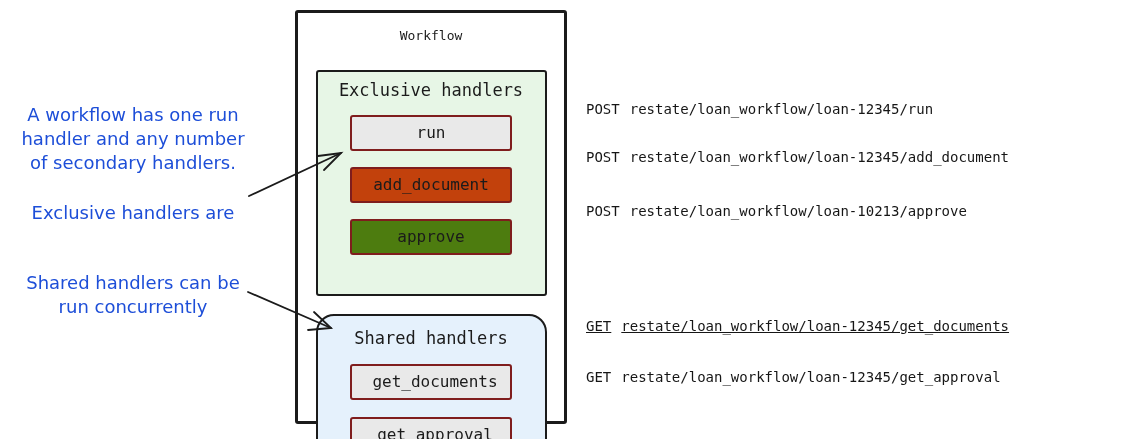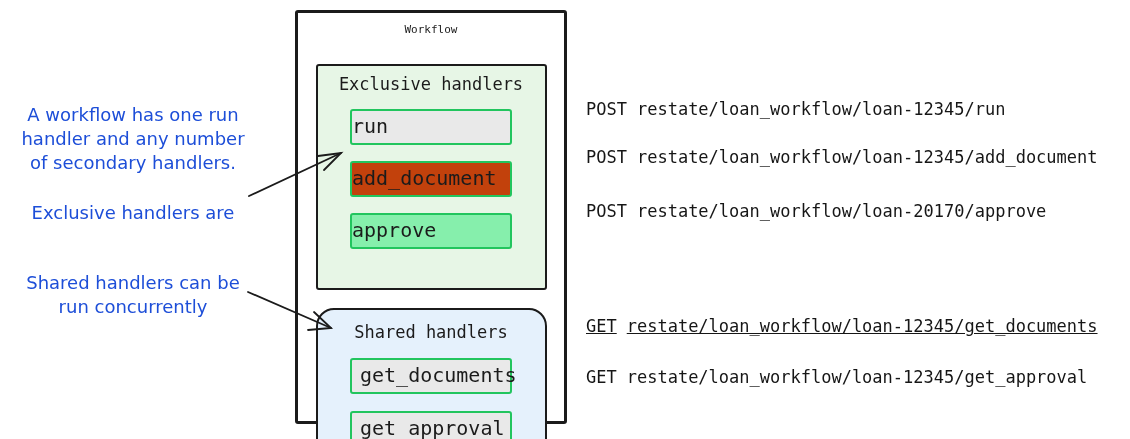--- a/index.html
+++ b/index.html
@@ -34,23 +34,23 @@
     left: 295px;
     top: 10px;
     width: 272px;
     height: 414px;
     box-sizing: border-box;
     border: 3px solid #1b1b1b;
     border-radius: 3px;
     background: #ffffff;
   }
   .workflow-title {
-    margin-top: 7px;
+    margin-top: 13px;
     text-align: center;
-    font-size: 11px;
+    font-size: 13px;
     line-height: 20px;
   }
 
   .section {
     box-sizing: border-box;
     width: 231px;
     margin: 0 auto;
     border: 2px solid #1b1b1b;
     border-radius: 3px;
     display: flex;
@@ -60,36 +60,37 @@
   .section-exclusive { margin-top: 24px; height: 226px; padding-top: 9px; }
   .section-shared    { margin-top: 18px; height: 155px; padding-top: 13px; }
   .section-title {
     font-size: 17px;
     line-height: 18px;
   }
   .handler-btn {
     box-sizing: border-box;
     width: 162px;
     height: 36px;
-    border: 2px solid #22c55e;
+    border: 2px solid #7f1d1d;
     border-radius: 3px;
     background: #e9e9e9;
-    font-size: 20px;
+    text-align: center;
+    font-size: 16px;
     line-height: 31px;
   }
   .section-exclusive .handler-btn:nth-of-type(1) { margin-top: 9px; }
   .section-exclusive .handler-btn { margin-top: 16px; }
   .section-shared .handler-btn:nth-of-type(1) { margin-top: 15px; }
   .section-shared .handler-btn { margin-top: 17px; padding-left: 8px; }
 
   
   .endpoint {
     position: absolute;
     left: 586px;
-    font-size: 17px;
+    font-size: 14px;
     line-height: 22px;
     white-space: nowrap;
     color: #161616;
   }
   .endpoint .method { margin-right: 10px; }
   .ep-1 { top:  98px; }
   .ep-2 { top: 146px; }
   .ep-3 { top: 200px; }
   .ep-4 { top: 315px; text-decoration: underline; }
   .ep-5 { top: 366px; text-align: center; }
@@ -120,38 +121,38 @@
     <div>run concurrently</div>
   </div>
 
   <div class="workflow-box">
     <div class="workflow-title mono">Workflow</div>
 
     <div class="section section-exclusive" style="background: rgb(231, 246, 230);">
       <div class="section-title mono">Exclusive handlers</div>
       <div class="handler-btn mono" style="background: rgb(233, 233, 233);">run</div>
       <div class="handler-btn mono" style="background: #c2410c;">add_document</div>
-      <div class="handler-btn mono" style="background: #86efac;">approve</div>
+      <div class="handler-btn mono" style="background: #4d7c0f;">approve</div>
     </div>
 
     <div class="section section-shared" style="background: rgb(229, 241, 252); border-radius: 18px;">
       <div class="section-title mono">Shared handlers</div>
       <div class="handler-btn mono" style="background: rgb(233, 233, 233);">get_documents</div>
       <div class="handler-btn mono" style="background: rgb(233, 233, 233);">get_approval</div>
     </div>
   </div>
 
   <div class="endpoint mono ep-1">
     <span class="method">POST</span><span>restate/loan_workflow/loan-12345/run</span>
   </div>
   <div class="endpoint mono ep-2">
     <span class="method">POST</span><span>restate/loan_workflow/loan-12345/add_document</span>
   </div>
   <div class="endpoint mono ep-3">
-    <span class="method">POST</span><span>restate/loan_workflow/loan-20170/approve</span>
+    <span class="method">POST</span><span>restate/loan_workflow/loan-10213/approve</span>
   </div>
   <div class="endpoint mono ep-4">
     <span class="method">GET</span><span>restate/loan_workflow/loan-12345/get_documents</span>
   </div>
   <div class="endpoint mono ep-5">
     <span class="method">GET</span><span>restate/loan_workflow/loan-12345/get_approval</span>
   </div>
 
   <svg class="arrow-overlay" viewBox="0 0 1130 439" xmlns="http://www.w3.org/2000/svg">
     <g stroke="#1b1b1b" stroke-width="1.8" fill="none" stroke-linecap="round">

